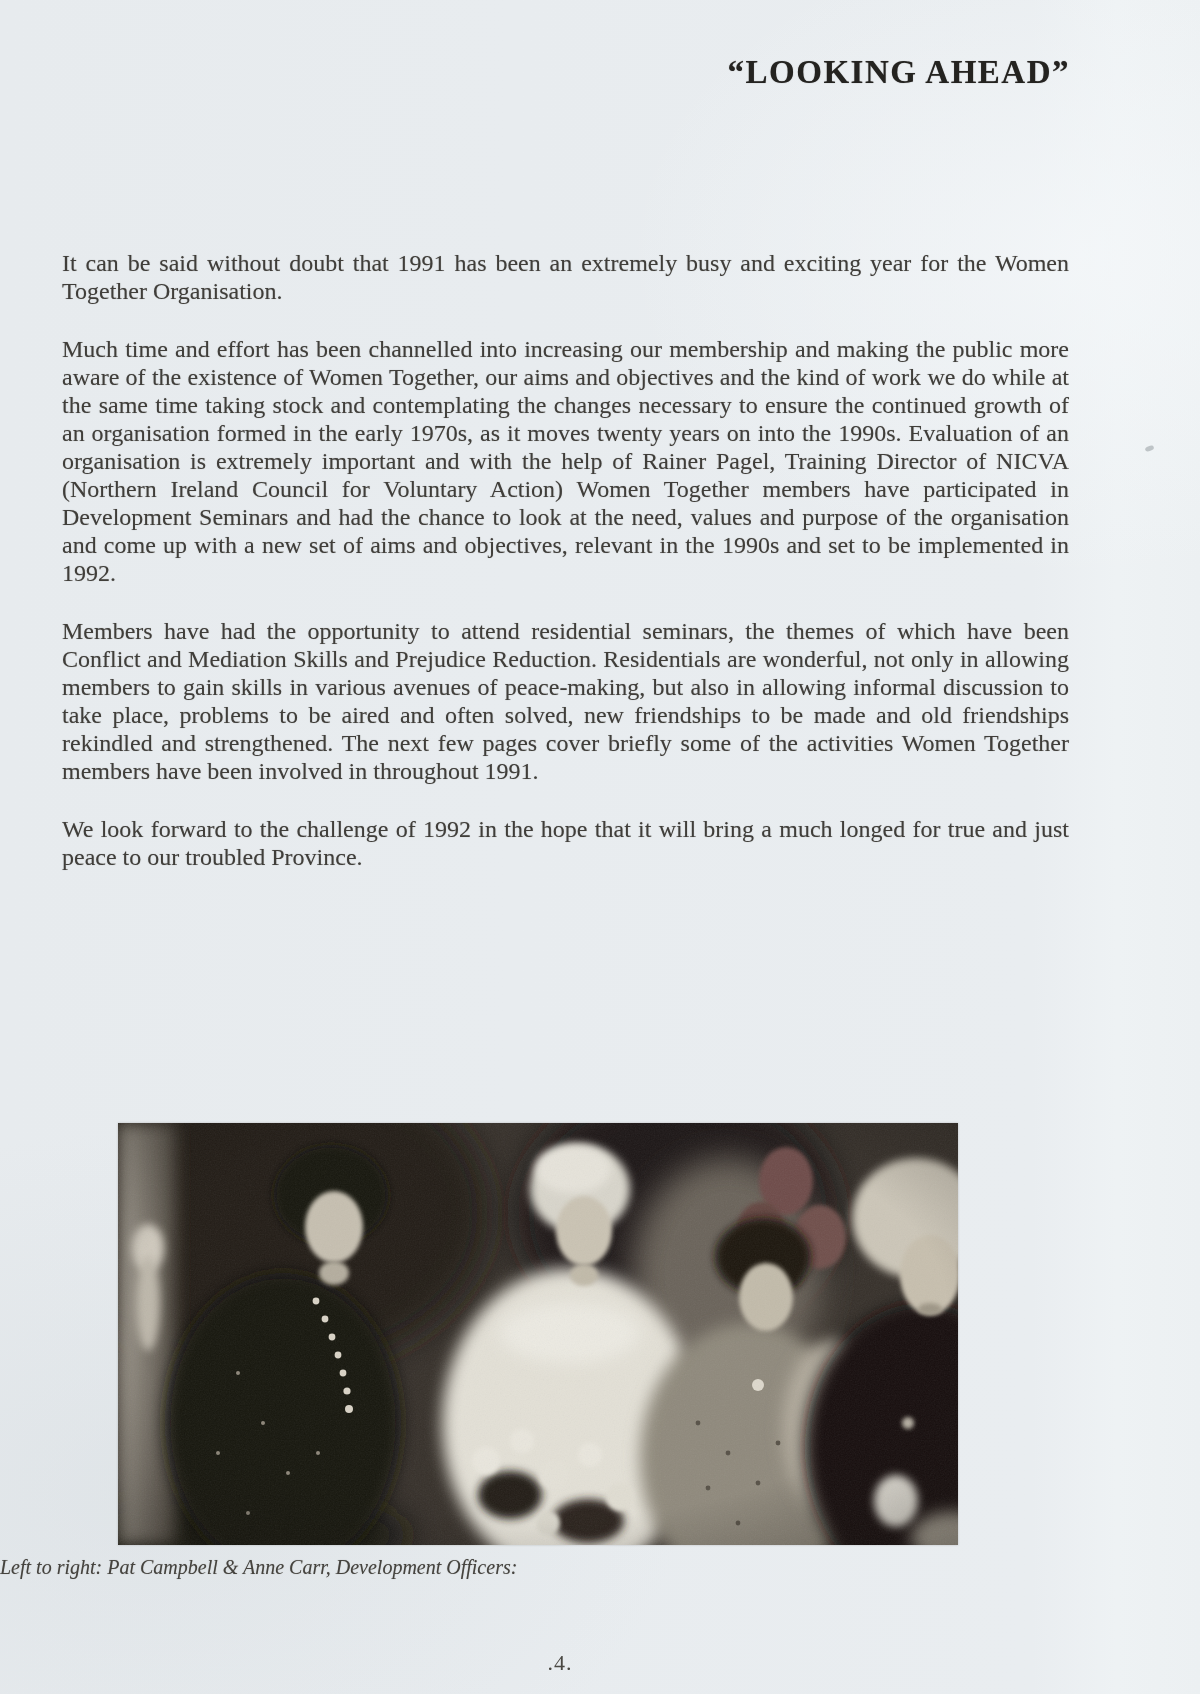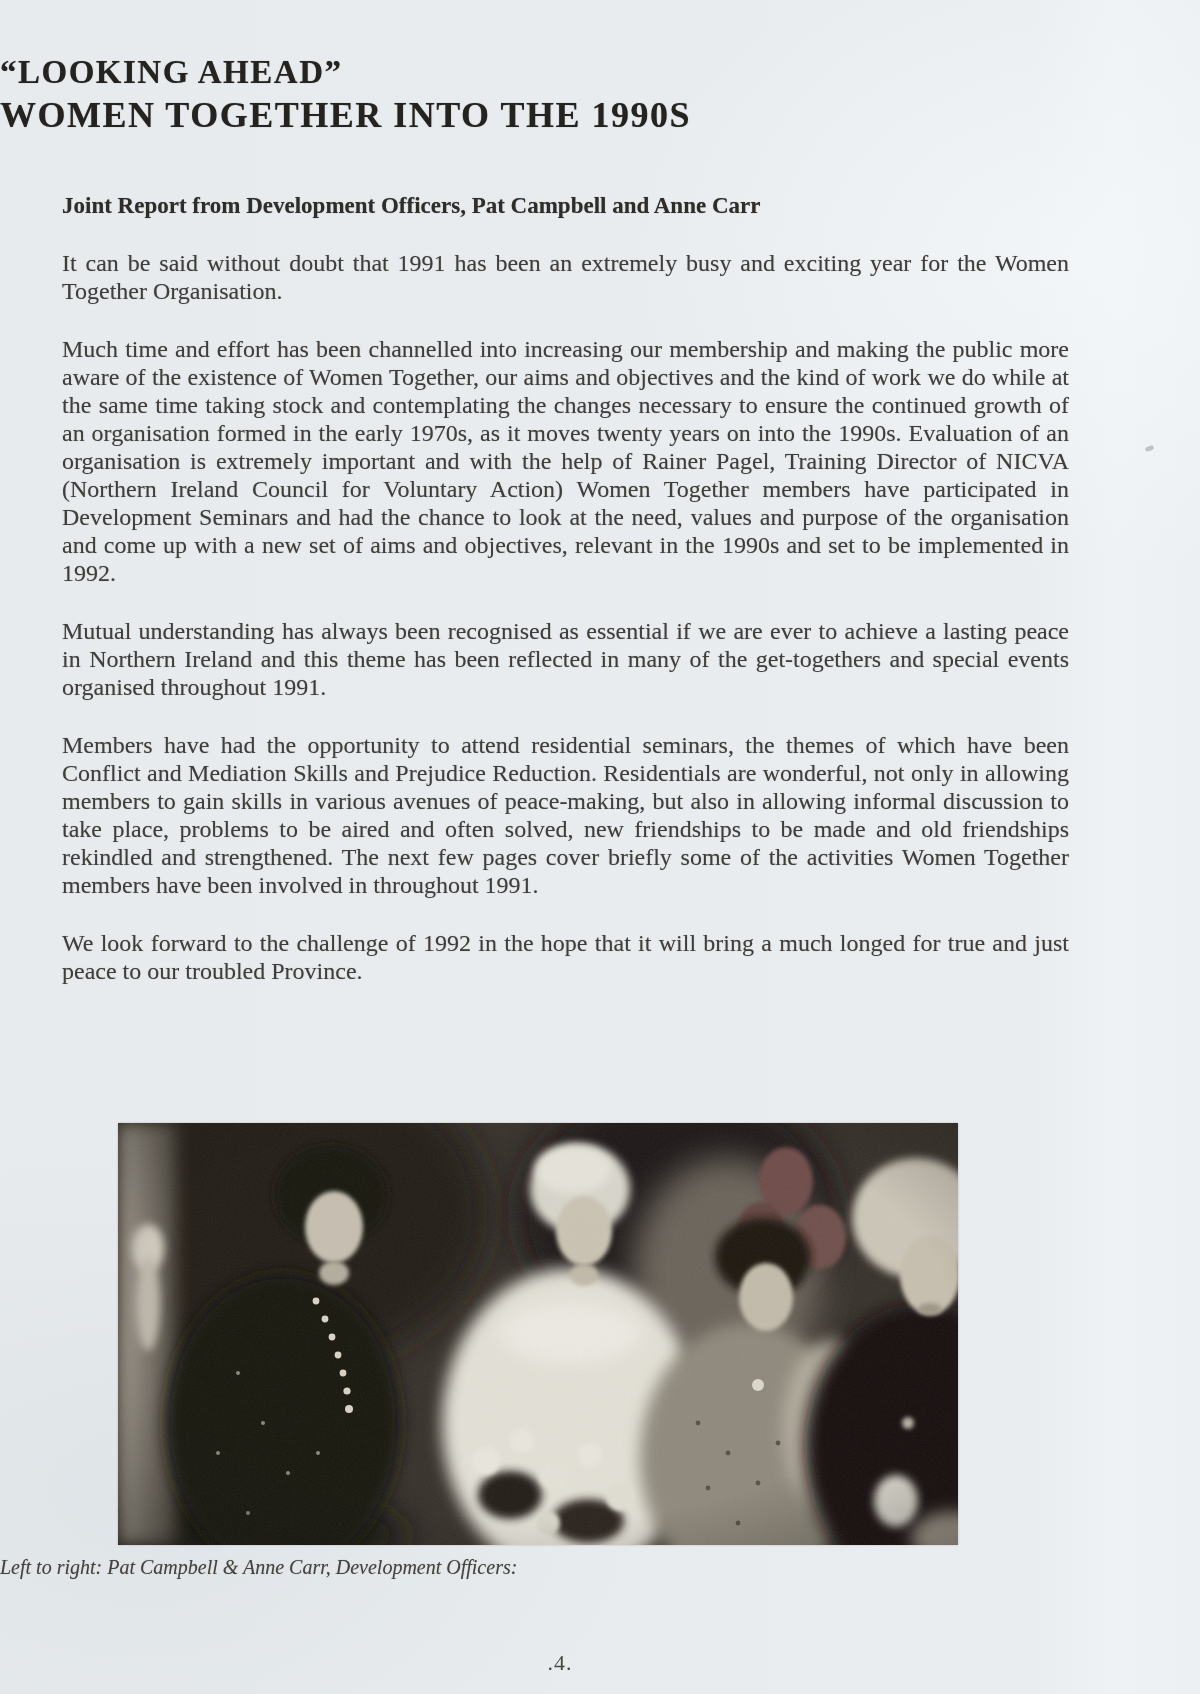--- a/index.html
+++ b/index.html
@@ -11,21 +11,21 @@
   .page{
     position:relative;width:1200px;height:1694px;overflow:hidden;
     background:
       radial-gradient(900px 600px at 12% 88%, rgba(214,220,224,0.45), transparent 60%),
       radial-gradient(700px 500px at 90% 15%, rgba(245,248,250,0.75), transparent 65%),
       linear-gradient(90deg, #e7ebee 0%, #e9edf0 86%, #eef2f4 93%, #ecf0f2 100%),
       #e9edf0;
     color:#3b3a37;
   }
   .title-block{
-    position:absolute;top:52px;left:0;width:1070px;text-align:left;
+    position:absolute;top:52px;left:0;width:1070px;text-align:right;
     color:#242320;
   }
   .title-line1{
     font-size:33px;font-weight:bold;letter-spacing:1.5px;line-height:40px;
     text-shadow:0 0 1px rgba(40,38,36,0.45);
   }
   .title-line2{
     font-size:36px;font-weight:bold;letter-spacing:1.5px;line-height:46px;
     text-shadow:0 0 1px rgba(40,38,36,0.45);
   }
@@ -62,29 +62,26 @@
     border-radius:50%;background:rgba(150,156,160,0.55);transform:rotate(-20deg);
   }
 </style>
 </head>
 <body>
 
 <div class="page">
 
   <div class="title-block">
     <div class="title-line1">“LOOKING AHEAD”</div>
-    <div class="title-line2">WOMEN TOGETHER INTO THE 1990S</div>
   </div>
 
-  <div class="subheading">Joint Report from Development Officers, Pat Campbell and Anne Carr</div>
 
   <div class="body-copy">
     <p>It can be said without doubt that 1991 has been an extremely busy and exciting year for the Women Together Organisation.</p>
     <p>Much time and effort has been channelled into increasing our membership and making the public more aware of the existence of Women Together, our aims and objectives and the kind of work we do while at the same time taking stock and contemplating the changes necessary to ensure the continued growth of an organisation formed in the early 1970s, as it moves twenty years on into the 1990s.  Evaluation of an organisation is extremely important and with the help of Rainer Pagel, Training Director of NICVA (Northern Ireland Council for Voluntary Action) Women Together members have participated in Development Seminars and had the chance to look at the need, values and purpose of the organisation and come up with a new set of aims and objectives, relevant in the 1990s and set to be implemented in 1992.</p>
-    <p>Mutual understanding has always been recognised as essential if we are ever to achieve a lasting peace in Northern Ireland and this theme has been reflected in many of the get-togethers and special events organised throughout 1991.</p>
     <p>Members have had the opportunity to attend residential seminars, the themes of which have been Conflict and Mediation Skills and Prejudice Reduction.  Residentials are wonderful, not only in allowing members to gain skills in various avenues of peace-making, but also in allowing informal discussion to take place, problems to be aired and often solved, new friendships to be made and old friendships rekindled and strengthened.  The next few pages cover briefly some of the activities Women Together members have been involved in throughout 1991.</p>
     <p>We look forward to the challenge of 1992 in the hope that it will bring a much longed for true and just peace to our troubled Province.</p>
   </div>
 
   <figure class="photo-frame" role="img" aria-label="Black and white photograph of four women standing together with balloons behind them and a cake with flowers in front">
     <svg viewBox="0 0 840 422" xmlns="http://www.w3.org/2000/svg">
       <defs>
         <filter id="b2" x="-40%" y="-40%" width="180%" height="180%">
             <feGaussianBlur stdDeviation="2"></feGaussianBlur>
           </filter>

